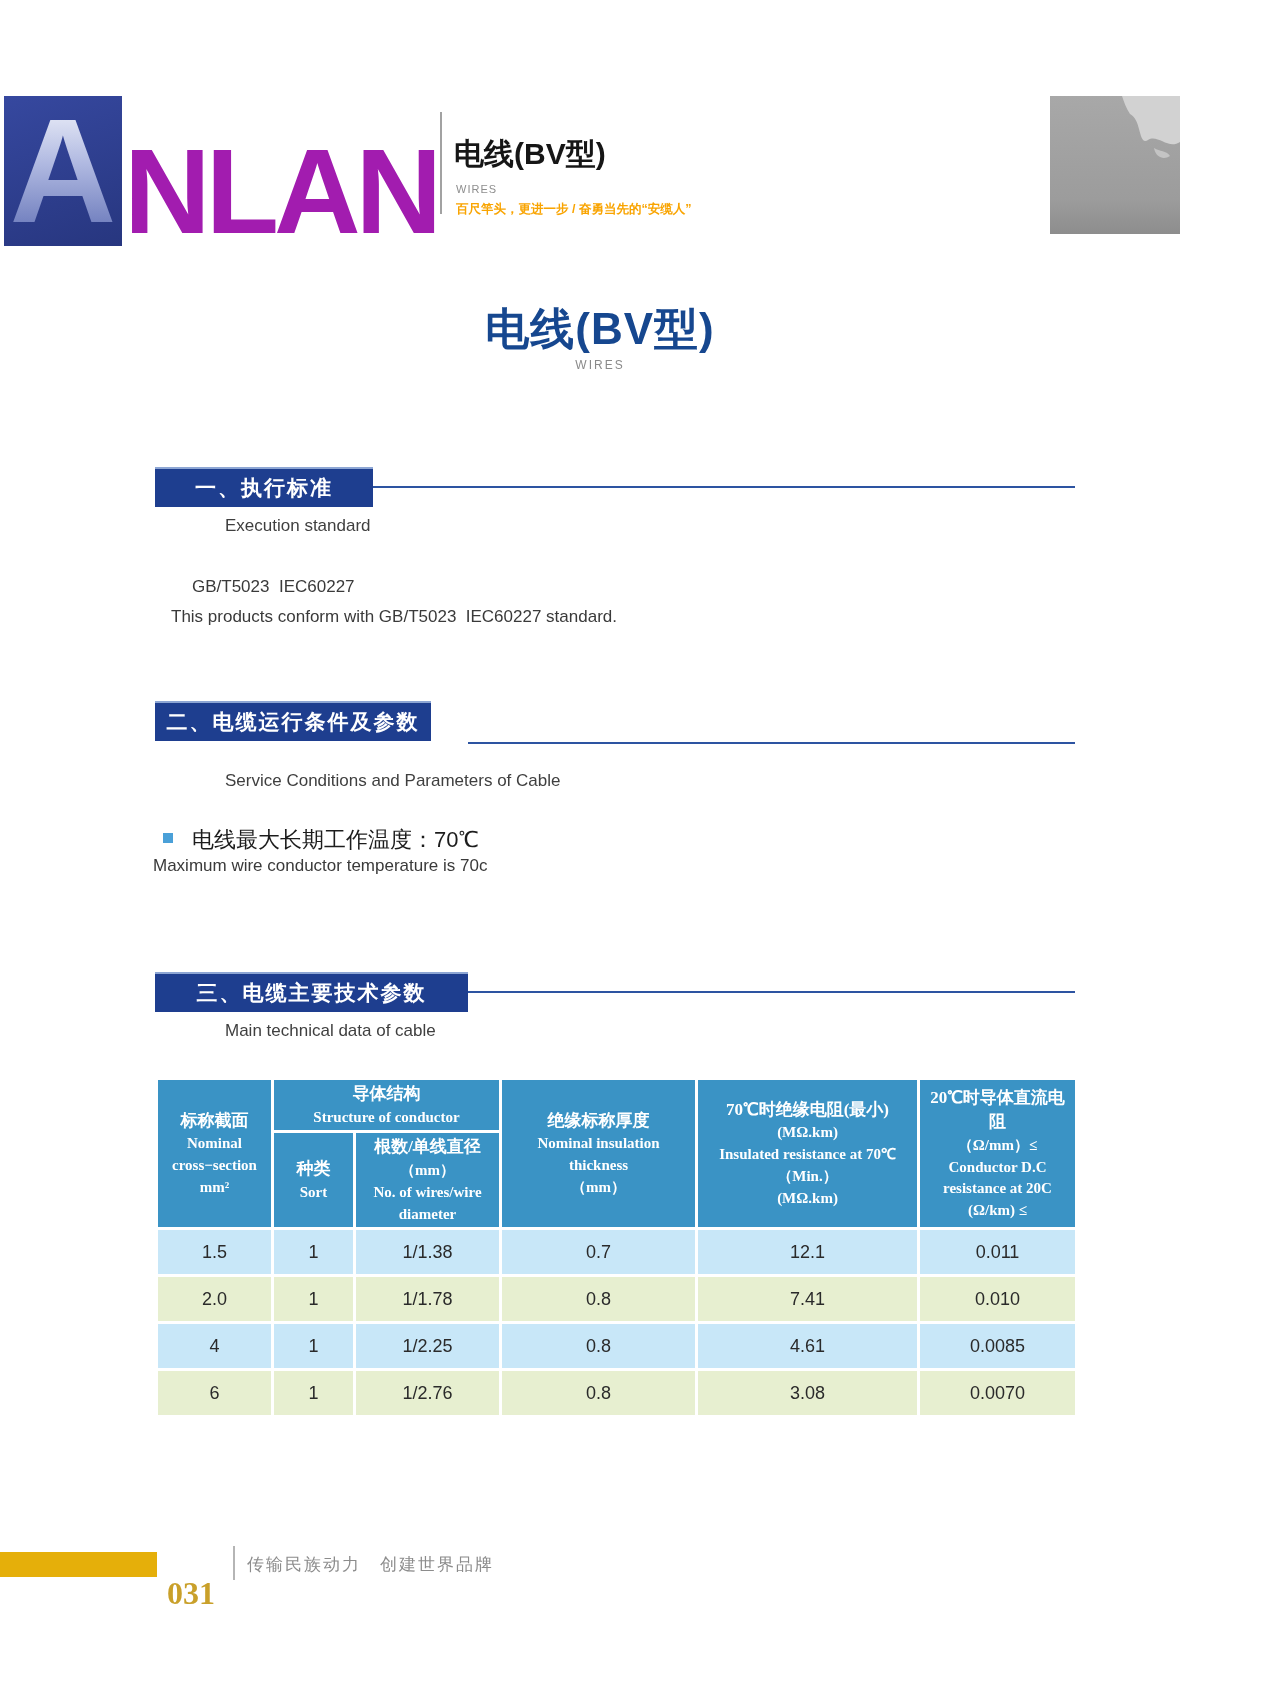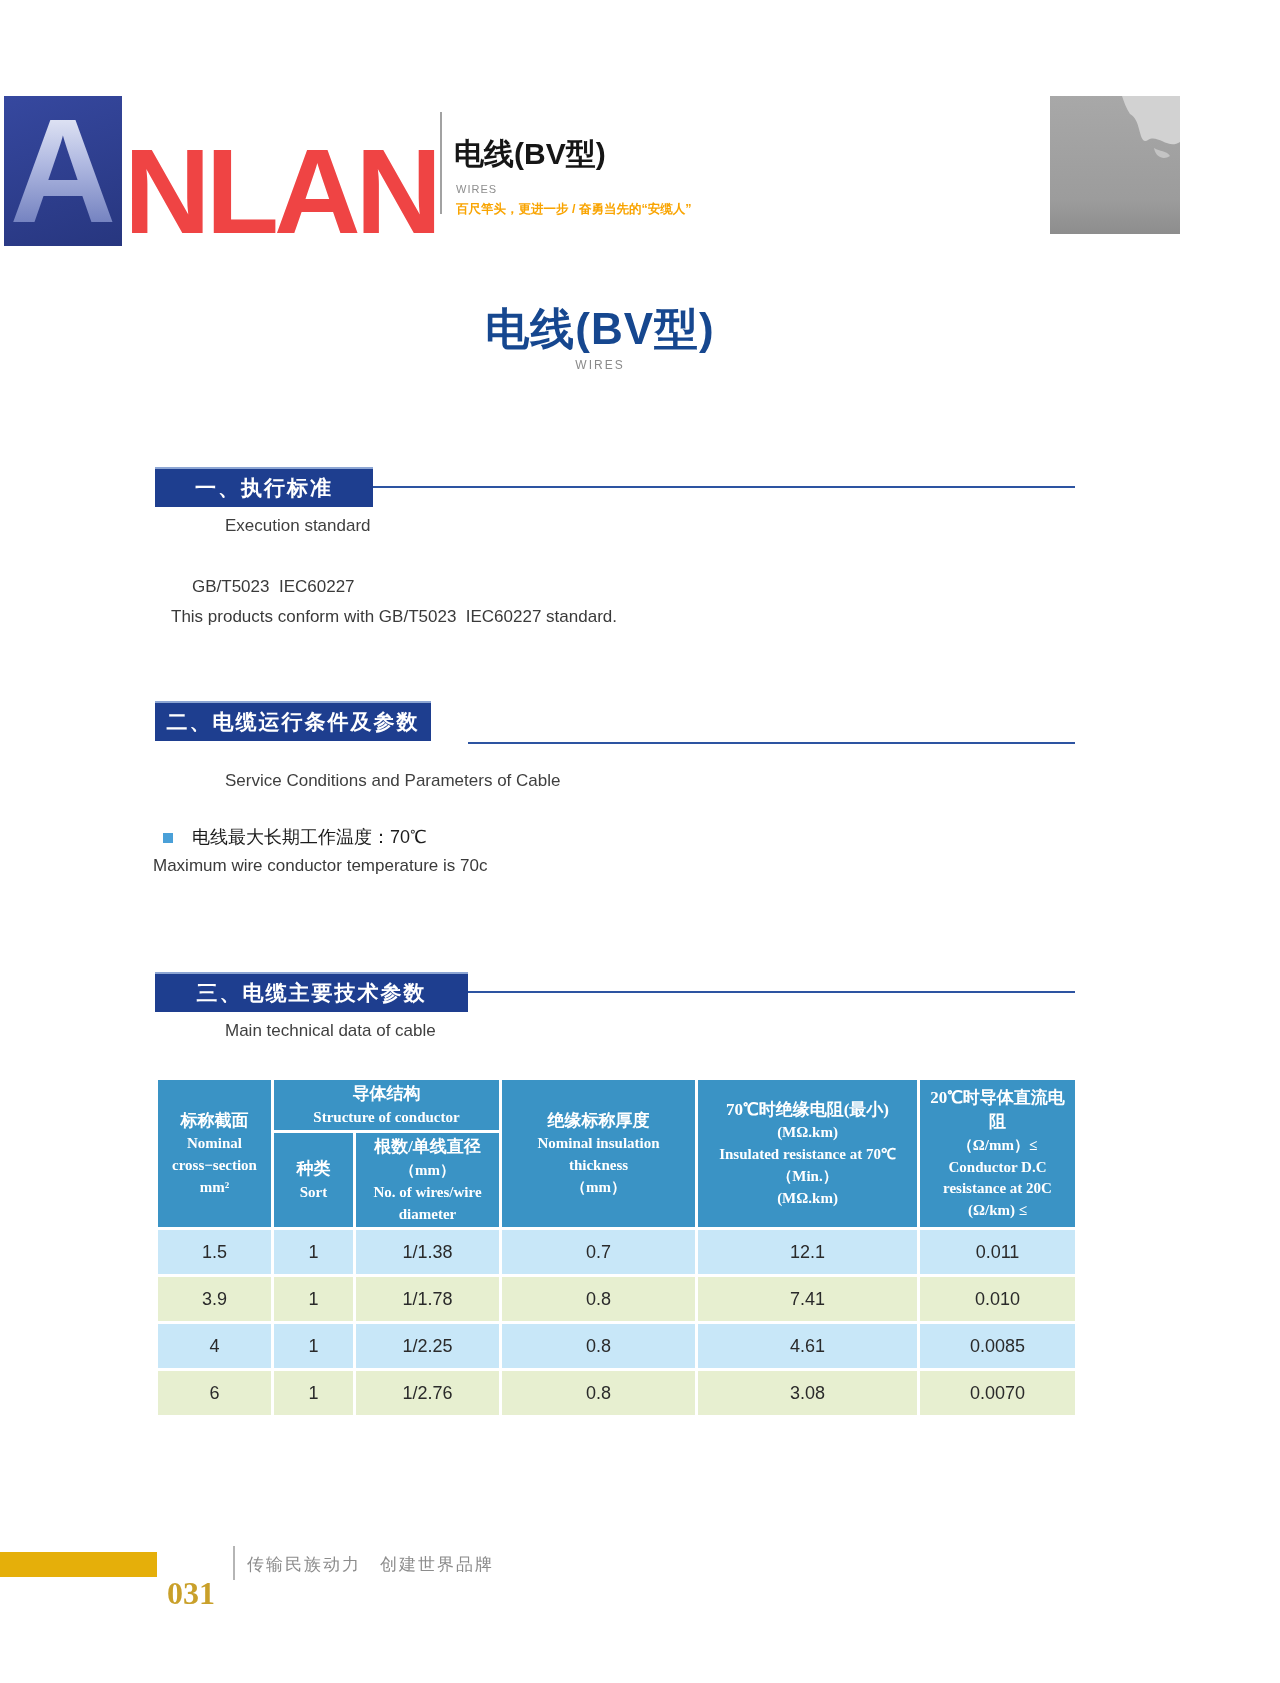--- a/index.html
+++ b/index.html
@@ -7,21 +7,21 @@
           font-family:"Liberation Sans", sans-serif; overflow:hidden; }
 
   
   .logo-square { position:absolute; left:4px; top:96px; width:118px; height:150px;
                  background:linear-gradient(160deg,#36489f 0%,#27367f 100%);
                  display:flex; align-items:center; justify-content:center; }
   .logo-a { font-size:148px; font-weight:bold; line-height:1;
             background:linear-gradient(180deg,#f4f6fc 0%,#b0b9e1 45%,#5e6eb4 100%);
             -webkit-background-clip:text; background-clip:text; color:transparent; }
   .logo-rest { position:absolute; left:124px; top:136px; font-size:120px; font-weight:bold;
-               letter-spacing:-5px; color:#ef4444; line-height:110px; }
+               letter-spacing:-5px; color:#a21caf; line-height:110px; }
   .brand-divider { position:absolute; left:440px; top:112px; width:2px; height:102px; background:#a2a2a2; }
   .brand-title { position:absolute; left:454px; top:134px; font-size:30px; font-weight:bold; color:#161616; }
   .brand-sub { position:absolute; left:456px; top:183px; font-size:11px; color:#8e8e8e; letter-spacing:1px; }
   .brand-slogan { position:absolute; left:456px; top:201px; font-size:12.5px; font-weight:bold; color:#f9a400; }
   .map-block { position:absolute; left:1050px; top:96px; width:130px; height:138px;
                background:linear-gradient(180deg,#a8a8a8 0%,#9c9c9c 75%,#8d8d8d 100%); }
 
   
   .main-title { position:absolute; left:400px; width:400px; top:300px; text-align:center;
                 font-size:44px; font-weight:bold; color:#16478f; letter-spacing:1px; }
@@ -85,21 +85,21 @@
   <div class="sec-box" style="top:467px; width:218px;">一、执行标准</div>
   <div class="sec-line" style="left:373px; top:486px; width:702px;"></div>
   <div class="sub-en" style="top:516px;">Execution standard</div>
   <div class="body-line" style="left:192px; top:577px;">GB/T5023  IEC60227</div>
   <div class="body-line" style="left:153px; top:607px;margin-left:18px;">This products conform with GB/T5023  IEC60227 standard.</div>
 
   <div class="sec-box" style="top:701px; width:276px;">二、电缆运行条件及参数</div>
   <div class="sec-line" style="left:468px; top:742px; width:607px;"></div>
   <div class="sub-en" style="top:771px;">Service Conditions and Parameters of Cable</div>
   <div class="bullet-sq"></div>
-  <div class="body-line" style="left:192px; top:825px; font-size:18px; color:#1c1c1c;text-align:right;">电线最大长期工作温度：70℃</div>
+  <div class="body-line" style="left:192px; top:825px; font-size:22px; color:#1c1c1c;text-align:right;">电线最大长期工作温度：70℃</div>
   <div class="body-line" style="left:153px; top:856px;">Maximum wire conductor temperature is 70c</div>
 
   <div class="sec-box" style="top:972px; width:313px;">三、电缆主要技术参数</div>
   <div class="sec-line" style="left:468px; top:991px; width:607px;"></div>
   <div class="sub-en" style="top:1021px;">Main technical data of cable</div>
 
   <table class="data-table">
     <colgroup>
       <col style="width:116px">
         <col style="width:82px">
@@ -155,21 +155,21 @@
     </tr>
     <tr class="drow row-blue">
       <td>1.5</td>
       <td>1</td>
       <td>1/1.38</td>
       <td>0.7</td>
       <td>12.1</td>
       <td>0.011</td>
     </tr>
     <tr class="drow row-green">
-      <td>3.9</td>
+      <td>2.0</td>
       <td>1</td>
       <td>1/1.78</td>
       <td>0.8</td>
       <td>7.41</td>
       <td>0.010</td>
     </tr>
     <tr class="drow row-blue">
       <td>4</td>
       <td>1</td>
       <td>1/2.25</td>

